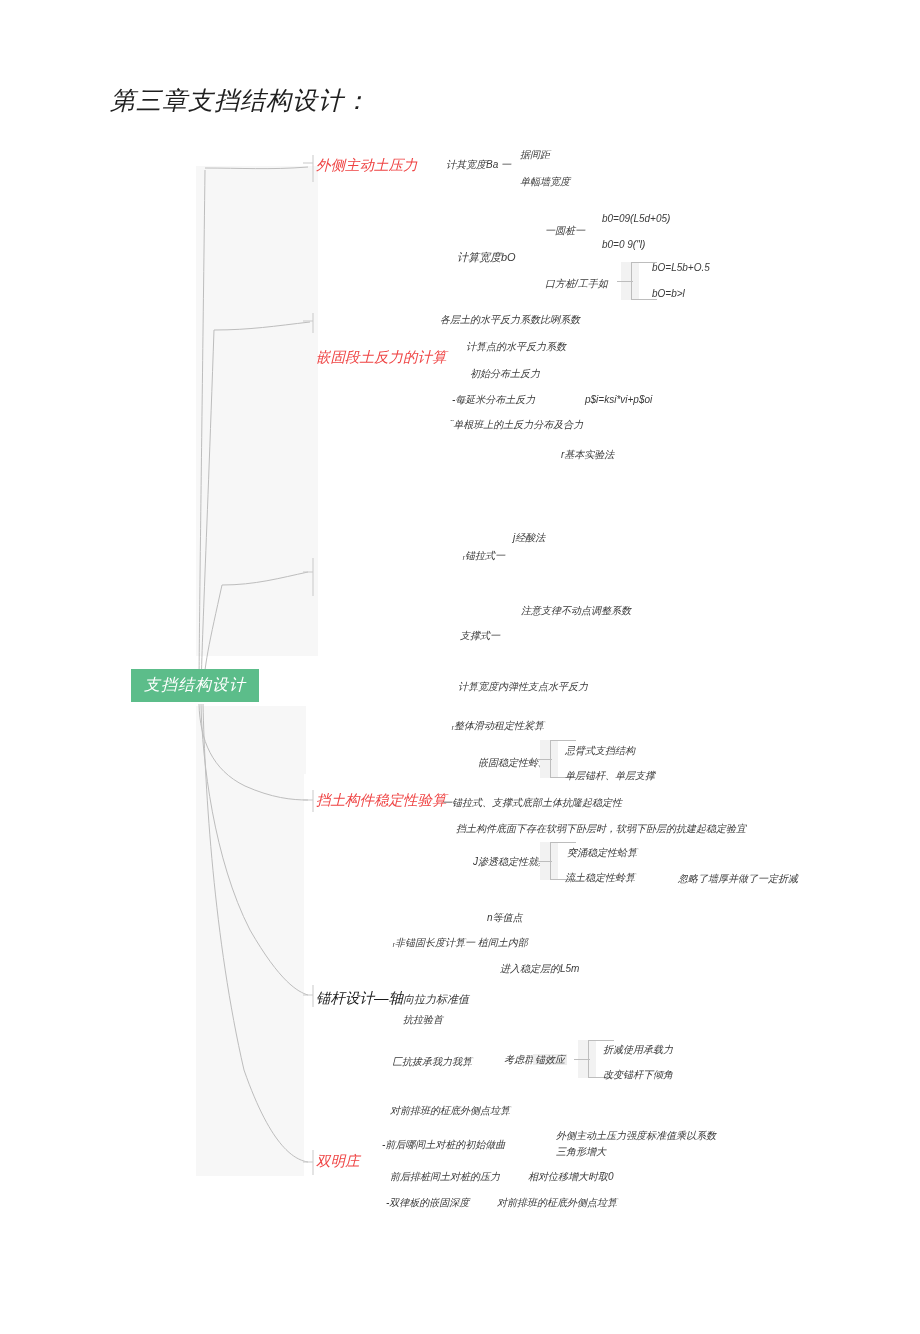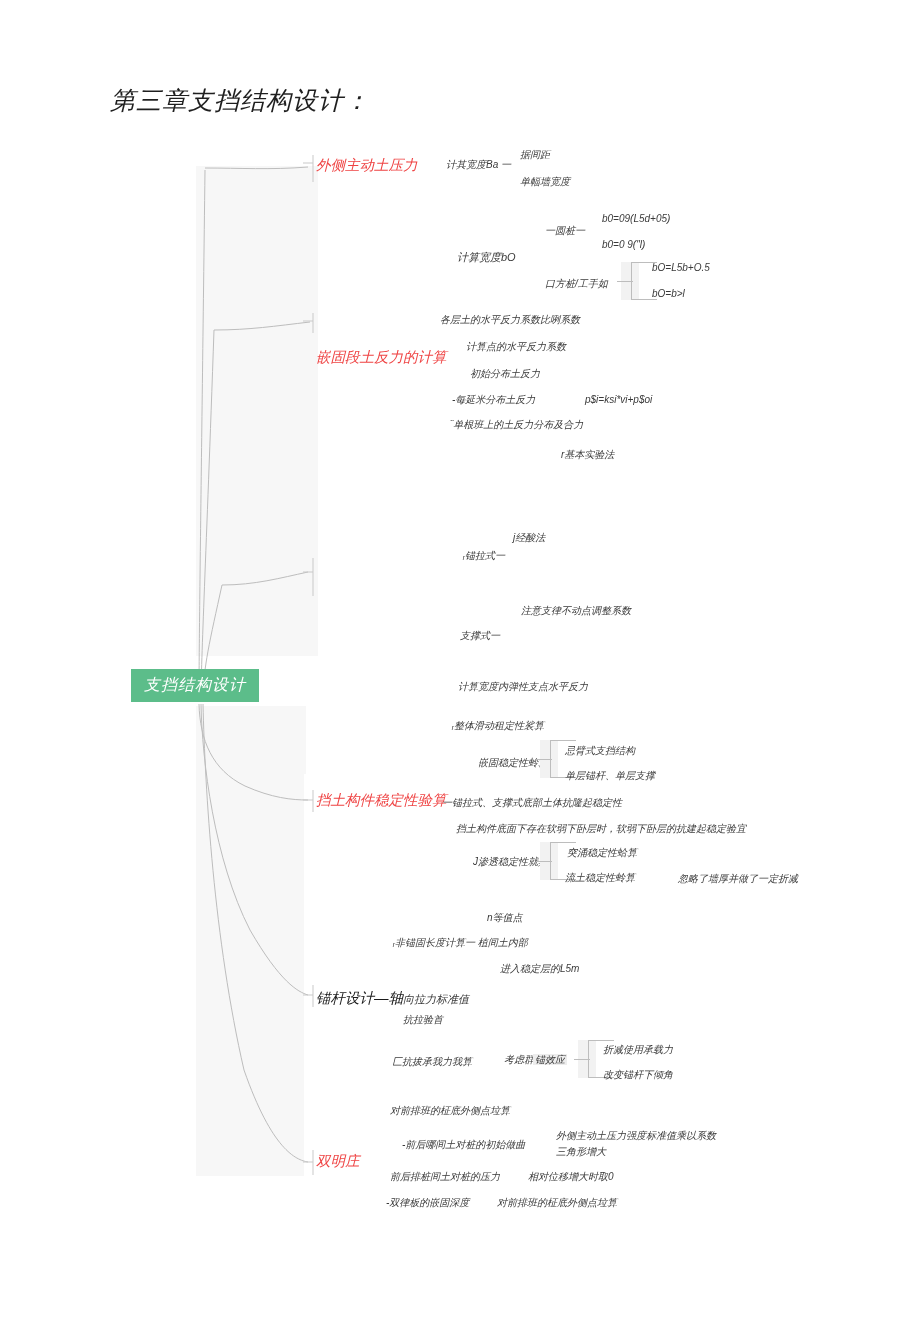--- a/index.html
+++ b/index.html
@@ -188,21 +188,21 @@
   </div>
 
   <div class="bracket-bg" style="left:578px;top:1040px;width:18px;height:38px;"></div>
   <div class="bracket" style="left:588px;top:1040px;height:38px;"></div>
   <div class="bracket-stem" style="left:574px;top:1059px;width:16px;"></div>
   <div class="node lvl2" style="left:603px;top:1043px;">折减使用承载力</div>
   <div class="node lvl2" style="left:603px;top:1068px;">改变锚杆下倾角</div>
 
   <div class="node lvl1" style="left:316px;top:1152px;">双明庄</div>
   <div class="node lvl2" style="left:390px;top:1104px;">对前排班的柾底外侧点垃算</div>
-  <div class="node lvl2" style="left:402px;top:1138px;">-前后哪间土对桩的初始做曲</div>
+  <div class="node lvl2" style="left:382px;top:1138px;">-前后哪间土对桩的初始做曲</div>
   <div class="node lvl2" style="left:556px;top:1129px;">外侧主动土压力强度标准值乘以系数</div>
   <div class="node lvl2" style="left:556px;top:1145px;">三角形增大</div>
   <div class="node lvl2" style="left:390px;top:1170px;">前后排桩间土对桩的压力</div>
   <div class="node lvl2" style="left:528px;top:1170px;">相对位移增大时取0</div>
   <div class="node lvl2" style="left:386px;top:1196px;">-双律板的嵌固深度</div>
   <div class="node lvl2" style="left:497px;top:1196px;">对前排班的柾底外侧点垃算</div>
 
 </div>
 
 </body></html>

